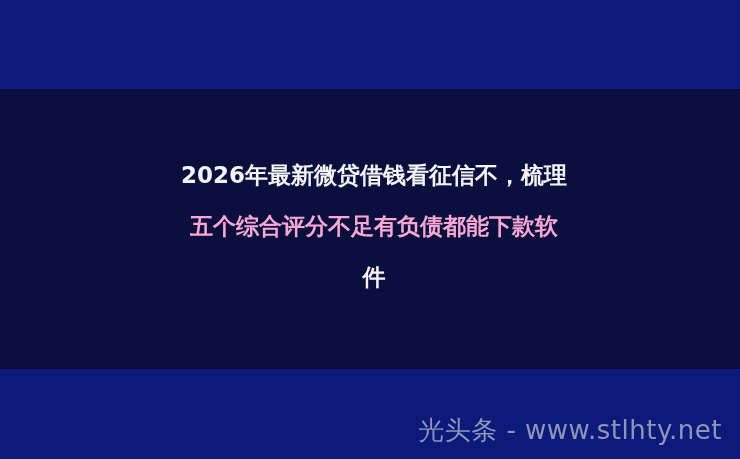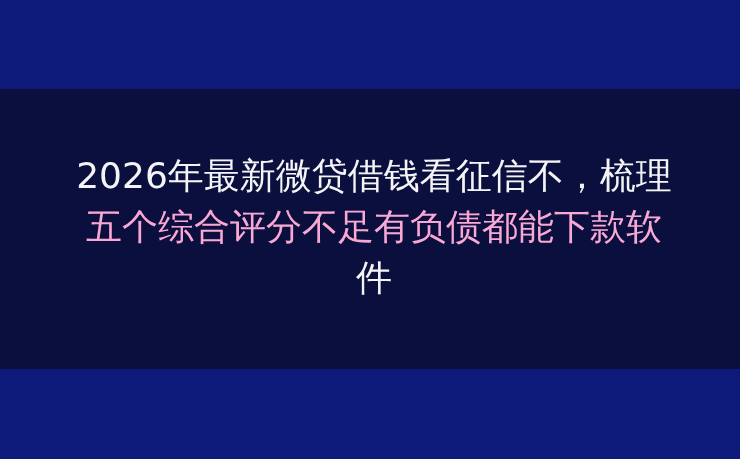--- a/index.html
+++ b/index.html
@@ -48,23 +48,23 @@
     position: absolute;
     left: 44px;
     right: 36px;
     top: 150px;
     text-align: center;
   }
 
   .title-line {
     display: block;
     color: #f4f4f6;
-    font-size: 36px;
+    font-size: 23px;
     line-height: 51px;
-    font-weight: 400;
+    font-weight: 700;
     letter-spacing: 0px;
     white-space: nowrap;
   }
 
   
   .watermark {
     position: absolute;
     right: 18px;
     bottom: 13px;
     font-size: 26px;
@@ -86,14 +86,15 @@
   <div class="band band-middle" style="background: rgb(10, 15, 61); top: 89px; height: 280px;"></div>
 
   <div class="band band-bottom" style="background: rgb(13, 26, 122); top: 369px; height: 90px;"></div>
 
   <div class="title-block">
     <span class="title-line" style="color: rgb(244, 244, 246);">2026年最新微贷借钱看征信不，梳理</span>
     <span class="title-line" style="color: #f9a8d4;">五个综合评分不足有负债都能下款软</span>
     <span class="title-line" style="color: rgb(244, 244, 246);">件</span>
   </div>
 
+  <div class="watermark" style="color: rgb(152, 160, 192);">光头条 - www.stlhty.net</div>
 
 </div>
 
 </body></html>

